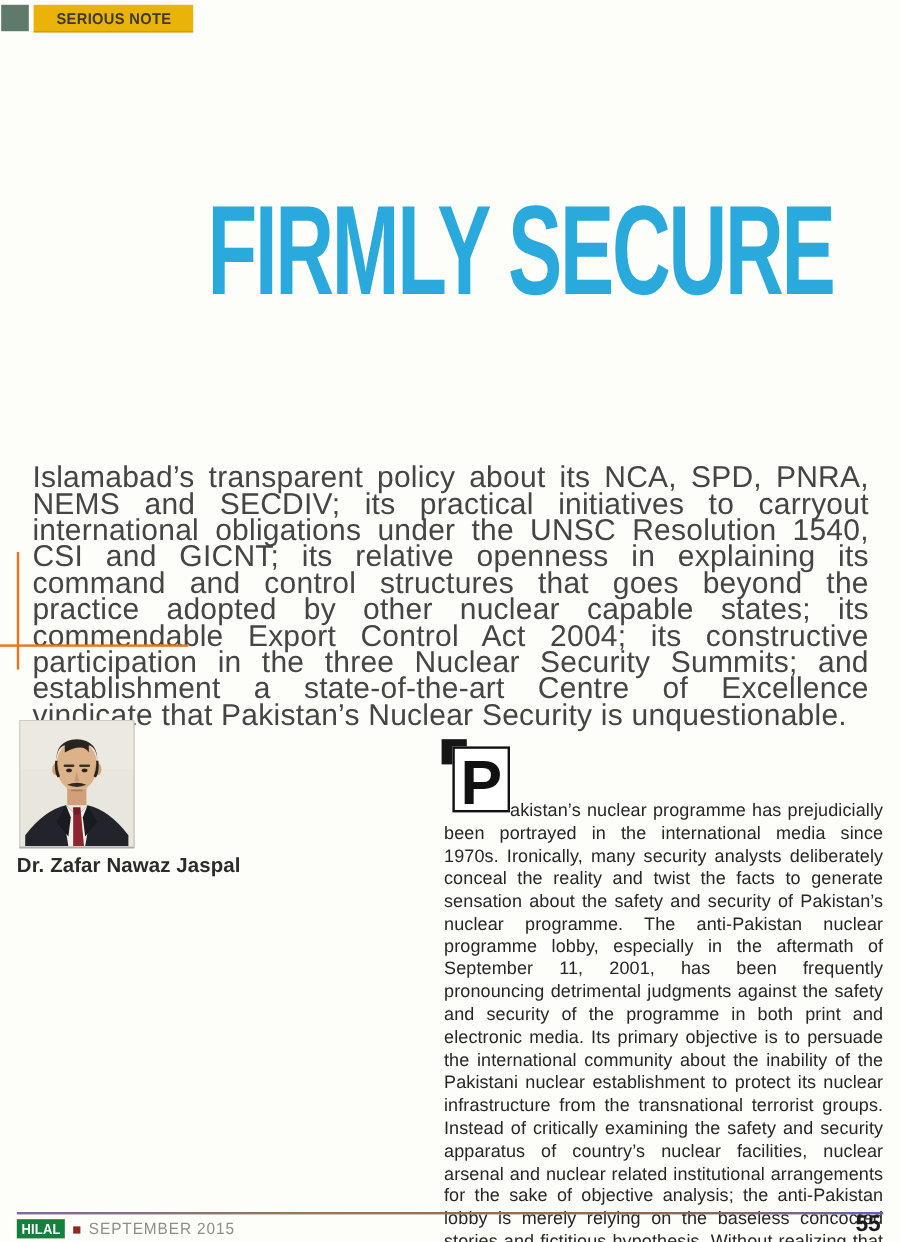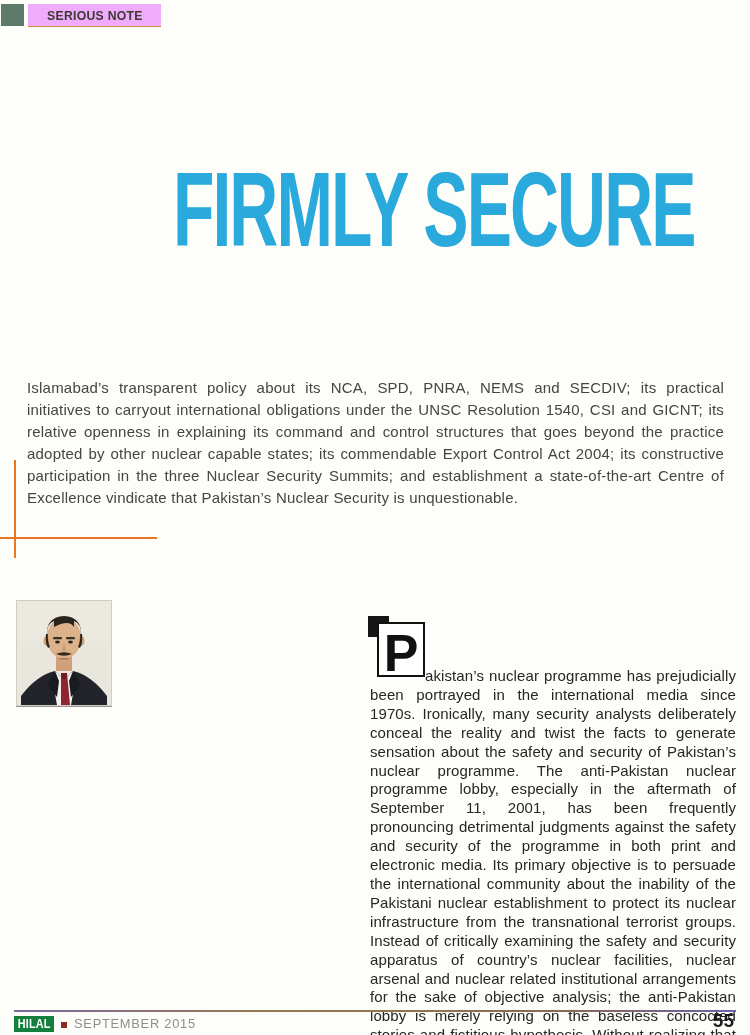--- a/index.html
+++ b/index.html
@@ -4,39 +4,39 @@
 <style>
   html,body{margin:0;padding:0;background:#e9e9e9;}
   .page{
     position:relative;width:750px;height:1035px;margin:0 auto;
     background:#fdfdfa;overflow:hidden;
     font-family:"Liberation Sans",sans-serif;color:#222;
   }
   
   .badge-square{position:absolute;left:1px;top:4px;width:23px;height:22px;background:#5e7a69;}
   .badge-bar{
-    position:absolute;left:28px;top:4px;width:133px;height:22px;background:#f0abfc;
+    position:absolute;left:28px;top:4px;width:133px;height:22px;background:#eab308;
     display:flex;align-items:center;justify-content:center;
     border-bottom:1px solid #c9913f;
   }
   .badge-bar span{
     font-size:13px;font-weight:bold;color:#3b3a31;letter-spacing:.3px;
     transform:scaleX(.94);white-space:nowrap;
   }
   
   .headline{position:absolute;left:0;top:156px;width:750px;text-align:center;margin-left:39px;}
   .headline span{
     display:inline-block;font-weight:bold;font-size:106px;line-height:1;
     color:#29a9dc;letter-spacing:-3px;white-space:nowrap;
     transform:scaleX(.64) translateX(-20px);transform-origin:center;
   }
   
   .lede{
     position:absolute;left:27px;top:362px;width:697px;
-    font-size:15px;line-height:22px;font-weight:300;color:#454545;
+    font-size:25px;line-height:22px;font-weight:300;color:#454545;
     text-align:justify;letter-spacing:.2px;
   }
   
   .crop-v{position:absolute;left:14px;top:460px;width:2px;height:98px;background:#e9751f;}
   .crop-h{position:absolute;left:0;top:537px;width:157px;height:2px;background:#e9751f;}
   
   .photo{
     position:absolute;left:16px;top:600px;width:94px;height:104px;
     border:1px solid #cfcdc4;box-shadow:0 1px 0 #9a9890;background:#e9e7df;
   }
@@ -128,20 +128,21 @@
       <path d="M56,70 L47,79 L47,104 L54,104 Q58,86 56,70 Z" fill="#f2f1ea"></path>
 
       <path d="M44,72 L50,72 L53,104 L44,104 Z" fill="#8f2531"></path>
       <path d="M44,72 L50,72 L49,78 L45,78 Z" fill="#6e1c26"></path>
 
       <path d="M38,70 L30,84 L40,96 L42,80 Z" fill="#1a1b21"></path>
       <path d="M56,70 L64,84 L54,96 L52,80 Z" fill="#1a1b21"></path>
     </svg>
   </div>
 
+  <div class="caption">Dr. Zafar Nawaz Jaspal</div>
 
   <div class="dropcap-shadow"></div>
   <div class="dropcap-box">
     <span>P</span>
   </div>
 
   <p class="body-text">akistan’s nuclear programme has prejudicially been portrayed in the international media since 1970s. Ironically, many security analysts deliberately conceal the reality and twist the facts to generate sensation about the safety and security of Pakistan’s nuclear programme. The anti-Pakistan nuclear programme lobby, especially in the aftermath of September 11, 2001, has been frequently pronouncing detrimental judgments against the safety and security of the programme in both print and electronic media. Its primary objective is to persuade the international community about the inability of the Pakistani nuclear establishment to protect its nuclear infrastructure from the transnational terrorist groups. Instead of critically examining the safety and security apparatus of country’s nuclear facilities, nuclear arsenal and nuclear related institutional arrangements for the sake of objective analysis; the anti-Pakistan lobby is merely relying on the baseless concocted stories and fictitious hypothesis. Without realizing that a nation which develops its indigenous nuclear fuel cycle and successfully manufactures and tests nuclear weapons is capable enough to secure its nuclear</p>
 
   <div class="footer-rule"></div>
   <div class="hilal-box">

